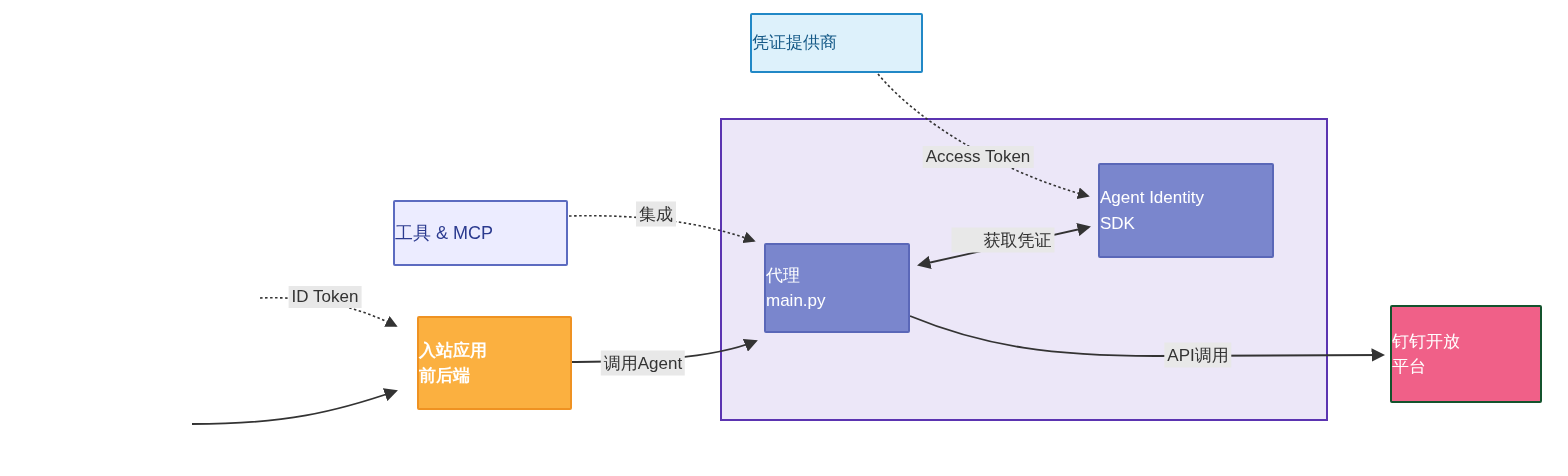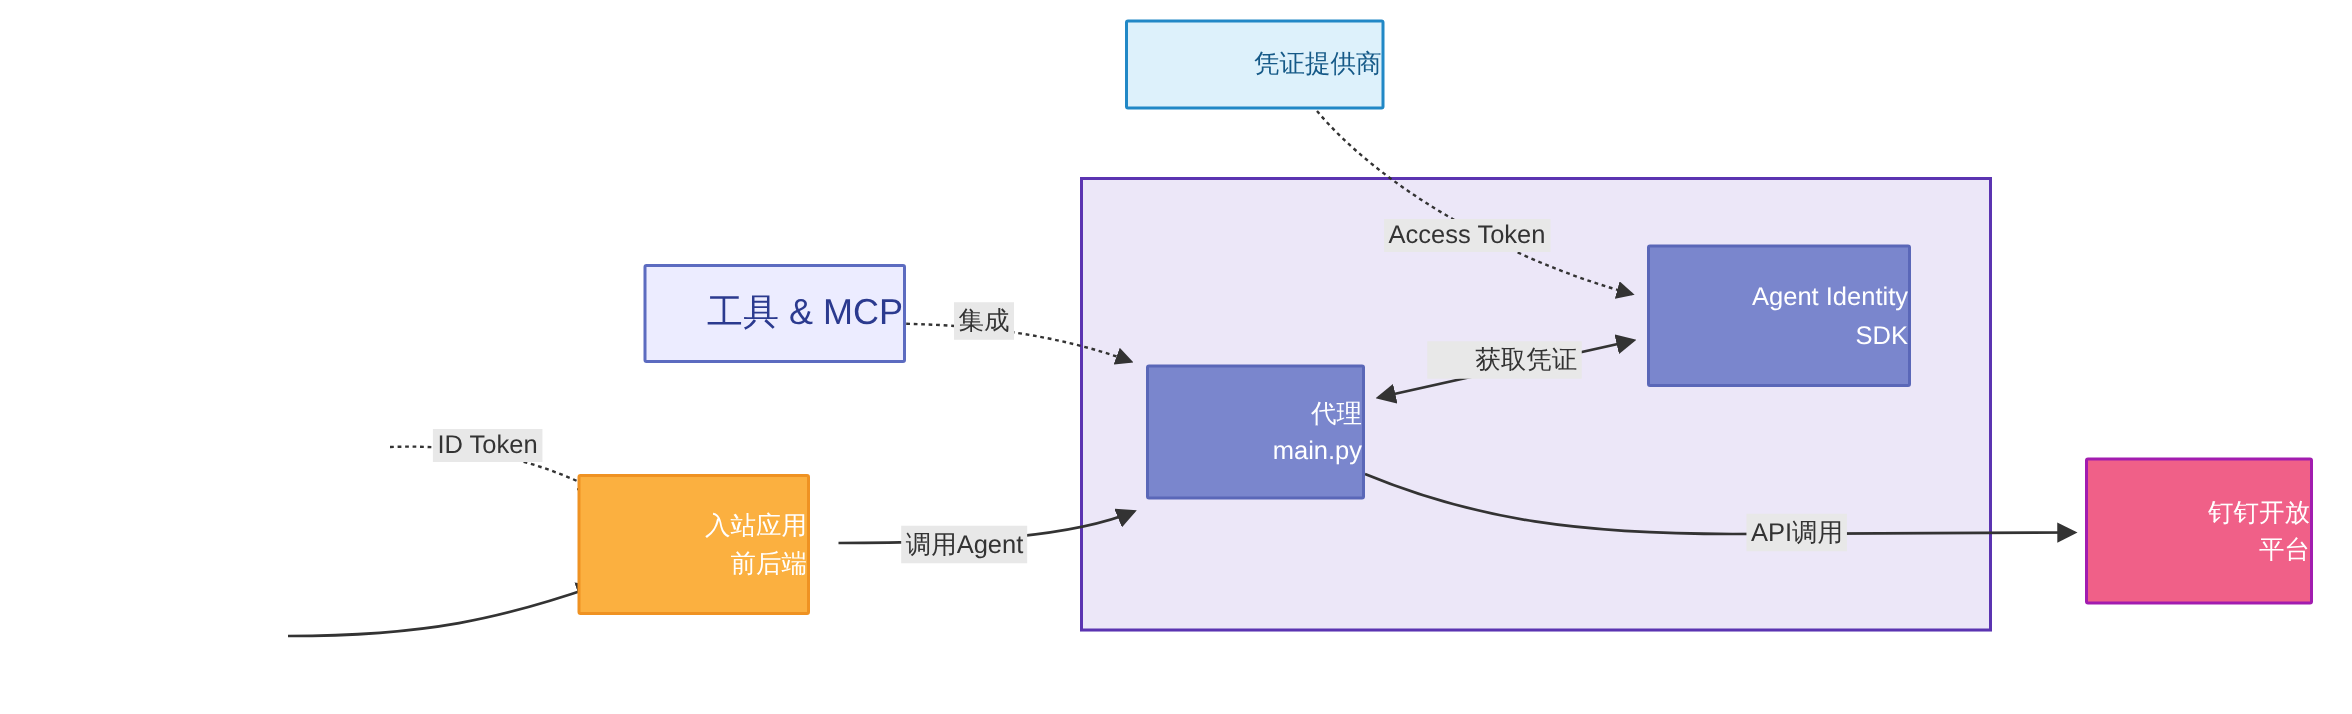--- a/index.html
+++ b/index.html
@@ -15,33 +15,33 @@
     left:720px;top:118px;width:608px;height:303px;
     background:#ece7f8;
     border:2.5px solid #5b34b1;
     box-sizing:border-box;
     z-index:0;
   }
   svg.edges{position:absolute;left:0;top:0;z-index:1;}
   .node{
     position:absolute;
     display:flex;flex-direction:column;
-    align-items:flex-end;justify-content:center;
+    align-items:flex-start;justify-content:center;
     box-sizing:border-box;
     font-size:17px;line-height:1.5;
     text-align:center;white-space:nowrap;
     border-radius:2px;
     z-index:2;
   }
   .node-lightblue{background:#ddf1fb;border:2px solid #2188c6;color:#155987;}
   .node-lavender{background:#ececff;border:2px solid #5c6bc0;color:#2b3a8f;}
   .node-skyblue{background:#45bdf5;border:2px solid #29a3e3;color:#ffffff;}
   .node-orange{background:#fbb040;border:2px solid #ef9222;color:#ffffff;}
   .node-purple{background:#7a86cd;border:2px solid #5a67b8;color:#ffffff;}
-  .node-pink{background:#f06088;border:2px solid #a21caf;color:#ffffff;}
+  .node-pink{background:#f06088;border:2px solid #14532d;color:#ffffff;}
   .edge-label{
     position:absolute;
     transform:translate(-50%,-50%);
     background:#e8e8e8;
     color:#333333;
     font-size:17px;
     padding:1px 3px;
     white-space:nowrap;
     z-index:3;
   }
@@ -72,27 +72,27 @@
 
     <path d="M 919 265 L 1089 227" fill="none" stroke="#333333" stroke-width="1.8" marker-start="url(#arrow)" marker-end="url(#arrow)"></path>
 
     <path d="M 910 316 C 985 347, 1055 356, 1155 356 L 1383 355" fill="none" stroke="#333333" stroke-width="1.8" marker-end="url(#arrow)"></path>
   </svg>
 
   <div class="node node-lightblue" style="left:750px;top:13px;width:173px;height:60px;">
     <span>凭证提供商</span>
   </div>
 
-  <div class="node node-lavender" style="left:393px;top:176px;width:175px;height:66px;font-size:24px;margin-left:36px;">
+  <div class="node node-lavender" style="left:393px;top:200px;width:175px;height:66px;font-size:18px;">
     <span>工具 &amp; MCP</span>
   </div>
 
 
 
-  <div class="node node-orange" style="left:385px;top:316px;width:155px;height:94px;">
+  <div class="node node-orange" style="left:417px;top:316px;width:155px;height:94px;font-weight:bold;">
     <span>入站应用</span>
     <span>前后端</span>
   </div>
 
   <div class="node node-purple" style="left:764px;top:243px;width:146px;height:90px;">
     <span>代理</span>
     <span>main.py</span>
   </div>
 
   <div class="node node-purple" style="left:1098px;top:163px;width:176px;height:95px;">

